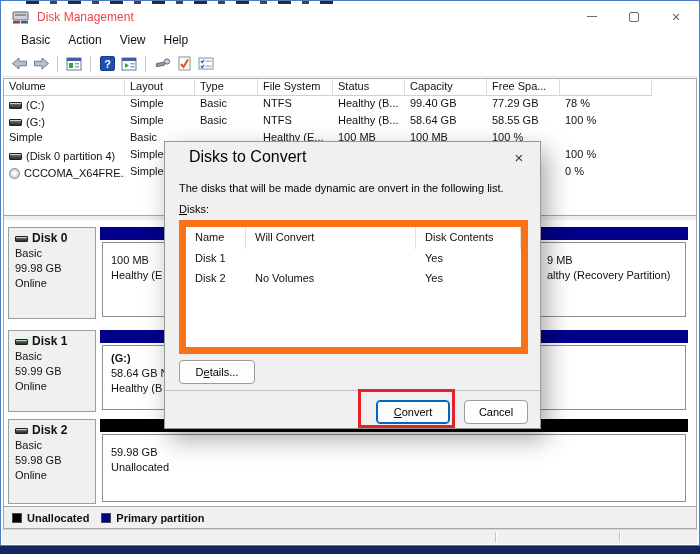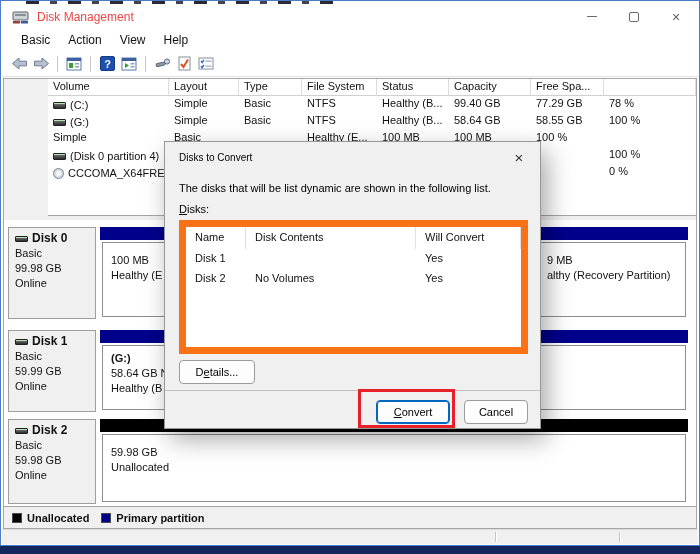--- a/index.html
+++ b/index.html
@@ -33,21 +33,21 @@
              border-bottom:1px solid #e2e2e2; display:flex; align-items:center; padding-left:6px; }
   .tbtn { width:22px; height:20px; display:flex; align-items:center; justify-content:center; }
   .tsep { width:1px; height:16px; background:#c9c9c9; margin:0 5px; }
 
   
   .client { position:absolute; left:2px; right:2px; top:77px; bottom:16px;
             border:1px solid #a6a6a6; background:#f0f0f0; }
 
   
   .vtable { position:absolute; left:0; right:0; top:0; height:137px; background:#fff;
-            border-bottom:1px solid #a6a6a6; overflow:hidden;margin-left:44px; }
+            border-bottom:1px solid #a6a6a6; overflow:hidden; }
   .vrow { display:grid; grid-template-columns:121px 70px 63px 75px 72px 82px 73px 92px 1fr; height:17px; }
   .vhead .cell { border-right:1px solid #dcdcdc; border-bottom:1px solid #d0d0d0; background:#fff;
                  font-size:11px; color:#111; padding:1px 0 0 5px; }
   .vrow .cell { font-size:11px; color:#111; padding:1px 0 0 5px; white-space:nowrap; overflow:hidden; }
   .volcell { display:flex; align-items:center; gap:4px; }
   .ic-drive { width:13px; height:7px; flex:0 0 13px; background:linear-gradient(#7d7d7d,#2c2c2c);
               border:1px solid #1f1f1f; border-radius:1px; box-shadow:inset 0 1px 0 #b5e2b5; }
   .ic-cd { width:11px; height:11px; flex:0 0 11px; border-radius:50%; border:1px solid #7c8793;
            background:radial-gradient(circle,#ffffff 18%,#d6dde6 55%,#b9c4cf 100%); }
 
@@ -77,21 +77,21 @@
   
   .statusbar { position:absolute; left:1px; right:1px; bottom:1px; height:15px; background:#f0f0f0;
                border-top:1px solid #dadada; }
   .sb-div { position:absolute; top:2px; bottom:2px; width:1px; background:#c4c4c4; box-shadow:1px 0 0 #ffffff; }
   .taskbar-strip { position:absolute; left:0; right:0; bottom:0; height:8px; background:#13265e; }
 
   
   .dialog { position:absolute; left:163px; top:140px; width:377px; height:288px; background:#f0f0f0;
             border:1px solid #989898; box-shadow:6px 10px 24px rgba(0,0,0,0.35); z-index:50; }
   .dlg-titlebar { position:absolute; left:0; right:0; top:0; height:30px; display:flex; align-items:center; }
-  .dlg-title { margin-left:14px; font-size:10px; color:#000; }
+  .dlg-title { margin-left:24px; font-size:16px; color:#000; }
   .dlg-close { position:absolute; right:10px; top:4px; width:22px; height:22px; display:flex;
                align-items:center; justify-content:center; font-size:15px; color:#333; }
   .dlg-desc { position:absolute; left:14px; top:40px; font-size:11px; color:#000; }
   .dlg-listlabel { position:absolute; left:14px; top:61px; font-size:11px; color:#000; }
   .u { text-decoration:underline; }
   .dlg-list { position:absolute; left:14px; top:78px; width:349px; height:134px; background:#fff;
               border:7px solid #f97316; overflow:hidden; }
   .dl-row { display:grid; grid-template-columns:60px 170px 1fr; }
   .dl-head .dl-cell { border-right:1px solid #e0e0e0; padding:4px 0 3px 9px; font-size:11px; color:#111; height:22px; }
   .dl-body .dl-cell { padding:3px 0 2px 9px; font-size:11px; color:#111; height:20px; }
@@ -367,28 +367,28 @@
   <div class="statusbar">
     <div class="sb-div" style="left:493px;"></div>
     <div class="sb-div" style="left:617px;"></div>
   </div>
 
   <div class="dialog">
     <div class="dlg-titlebar">
       <span class="dlg-title">Disks to Convert</span>
       <span class="dlg-close">×</span>
     </div>
-    <div class="dlg-desc">The disks that will be list dynamic are shown in the following list.</div>
+    <div class="dlg-desc">The disks that will be made dynamic are onvert in the following list.</div>
     <div class="dlg-listlabel"><span class="u">D</span><span>isks:</span></div>
 
     <div class="dlg-list">
       <div class="dl-row dl-head">
         <div class="dl-cell">Name</div>
+        <div class="dl-cell">Will Convert</div>
         <div class="dl-cell">Disk Contents</div>
-        <div class="dl-cell">Will Convert</div>
       </div>
       <div class="dl-row dl-body">
         <div class="dl-cell">Disk 1</div>
         <div class="dl-cell"></div>
         <div class="dl-cell">Yes</div>
       </div>
       <div class="dl-row dl-body">
         <div class="dl-cell">Disk 2</div>
         <div class="dl-cell">No Volumes</div>
         <div class="dl-cell">Yes</div>

